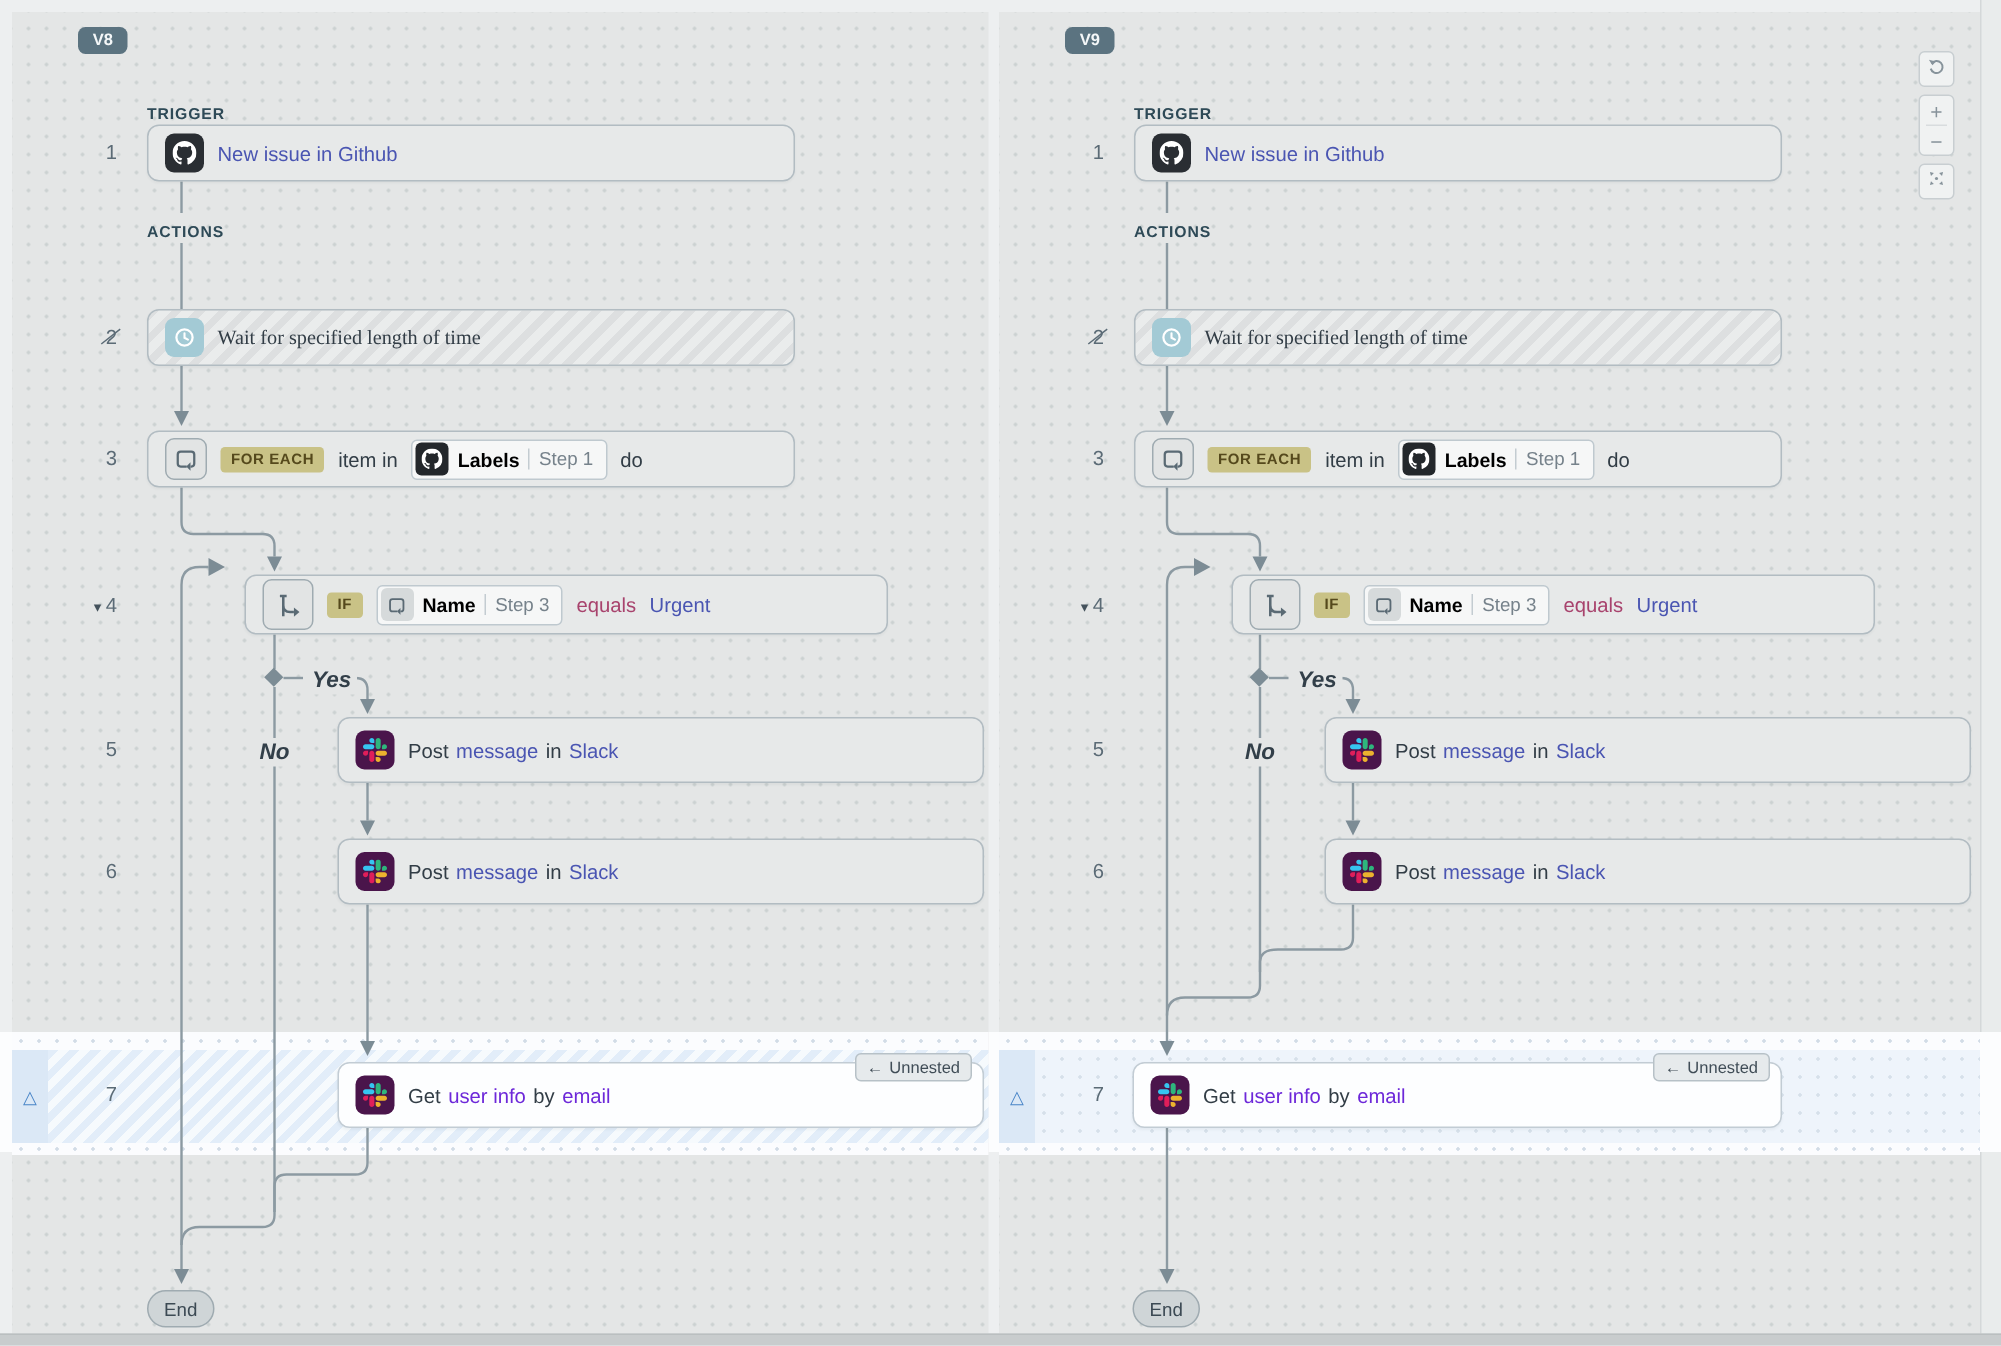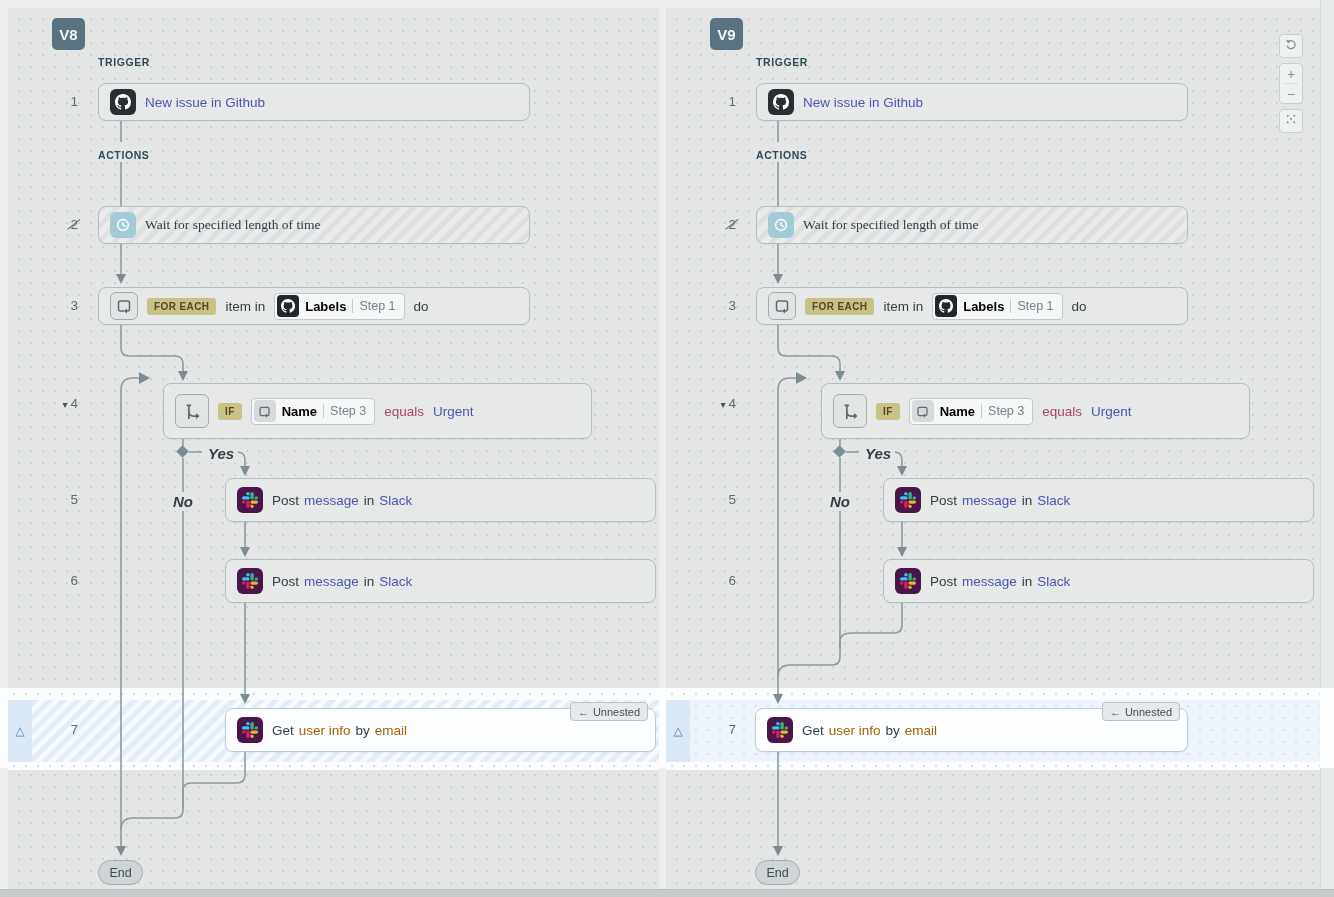--- a/index.html
+++ b/index.html
@@ -32,46 +32,46 @@
   .row-hatch { left:24px; right:0;
                background:repeating-linear-gradient(135deg,#e2edf9 0 5px,#f6fafd 5px 10px); }
   .row-plain { left:24px; right:0; background-color:#eef4fb;
                background-image: radial-gradient(circle, #d6e0ea 1px, transparent 1.3px);
                background-size:12px 12px; }
 
   .wires { position:absolute; left:0; top:0; z-index:3; }
   .wires path { stroke:#8c9aa2; stroke-width:1.6; fill:none; }
   .wires polygon { fill:#7c8c95; stroke:none; }
 
-  .version-badge { position:absolute; left:44px; top:10px; min-width:33px; height:32px; padding:0 7px;
-                   background:#5b7380; color:#f4f7f8; font-size:15px; font-weight:bold;
+  .version-badge { position:absolute; left:44px; top:10px; min-width:33px; height:18px; padding:0 7px;
+                   background:#5b7380; color:#f4f7f8; font-size:11px; font-weight:bold;
                    border-radius:5px; display:flex; align-items:center; justify-content:center; z-index:5; }
 
   .section-label { position:absolute; left:90px; font-size:10.5px; font-weight:bold; color:#2e4a57;
                    letter-spacing:.6px; z-index:4; }
-  .lbl-trigger { top:48px; }
+  .lbl-trigger { top:62px; }
   .lbl-actions { top:141px; }
 
   .stepnum { position:absolute; left:36px; width:34px; text-align:right; font-size:13.5px;
              color:#5b6b76; z-index:4; }
   .stepnum .strike { position:relative; display:inline-block; }
   .stepnum .strike::after { content:""; position:absolute; left:-4px; right:-4px; top:48%;
              height:1.4px; background:#5b6b76; transform:rotate(-38deg); }
   .caret { font-size:10px; color:#44525c; margin-right:3px; }
 
   .card { position:absolute; display:flex; align-items:center; gap:9px; padding:0 11px;
           background:#e7e9e9; border:1px solid #b2bcc2; border-radius:8px; z-index:4;
           box-shadow:0 1px 2px rgba(40,50,60,.05); font-size:13.5px; color:#323d46; }
   .card-hatch { background:repeating-linear-gradient(135deg,#dddfe0 0 5px,#eaecec 5px 11px);font-family:Liberation Serif, serif; }
   .card-bright { background:#fdfeff; border-color:#c2ccd4; }
 
   .c-s1 { left:90px; top:75px;  width:432px; height:38px; }
   .c-s2 { left:90px; top:198px; width:432px; height:38px; }
   .c-s3 { left:90px; top:279px; width:432px; height:38px; }
-  .c-s4 { left:155px; top:375px; width:429px; height:56px; }
+  .c-s4 { left:155px; top:375px; width:429px; height:40px; }
   .c-s5 { left:217px; top:470px; width:431px; height:44px; }
   .c-s6 { left:217px; top:551px; width:431px; height:44px; }
   .c-s7a { left:217px; top:700px; width:431px; height:44px; }
   .c-s7b { left:89px;  top:700px; width:433px; height:44px; }
 
   .app-icon { width:26px; height:26px; border-radius:6px; flex:0 0 26px;
               display:flex; align-items:center; justify-content:center; }
   .github-bg { background:#2a2e33; }
   .clock-bg  { background:#a3cad5; }
   .slack-bg  { background:#4a154b; }
@@ -89,21 +89,21 @@
           padding:0 8px 0 2px; }
   .mini { width:22px; height:22px; border-radius:4px; display:flex; align-items:center; justify-content:center; }
   .github-mini { background:#23272b; }
   .loop-mini { background:#d6dadb; }
   .pname { font-weight:bold; color:#000000; font-size:13px; }
   .pdiv { width:1px; height:14px; background:#c3ccd1; }
   .pstep { color:#76828b; font-size:12.5px; }
 
   .t-dark { color:#323d46; }
   .t-link { color:#4a55b2; }
-  .card-bright .t-link { color:#a16207; }
+  .card-bright .t-link { color:#6d28d9; }
   .t-op { color:#a8436d;text-align:center; }
   .gap-text { display:flex; gap:5px; align-items:baseline; }
 
   .branch-label { position:absolute; font-size:15px; font-weight:bold; color:#323f49;
                   background:#e4e6e6; padding:1px 4px; z-index:4; text-align:center;font-style:italic; }
 
   .diamond { position:absolute; width:9px; height:9px; background:#7c8c95; transform:rotate(45deg); z-index:4; }
 
   .end-pill { position:absolute; width:45px; height:25px; background:#cfd5d7; border:1px solid #9fabb1;
               border-radius:13px; display:flex; align-items:center; justify-content:center;

